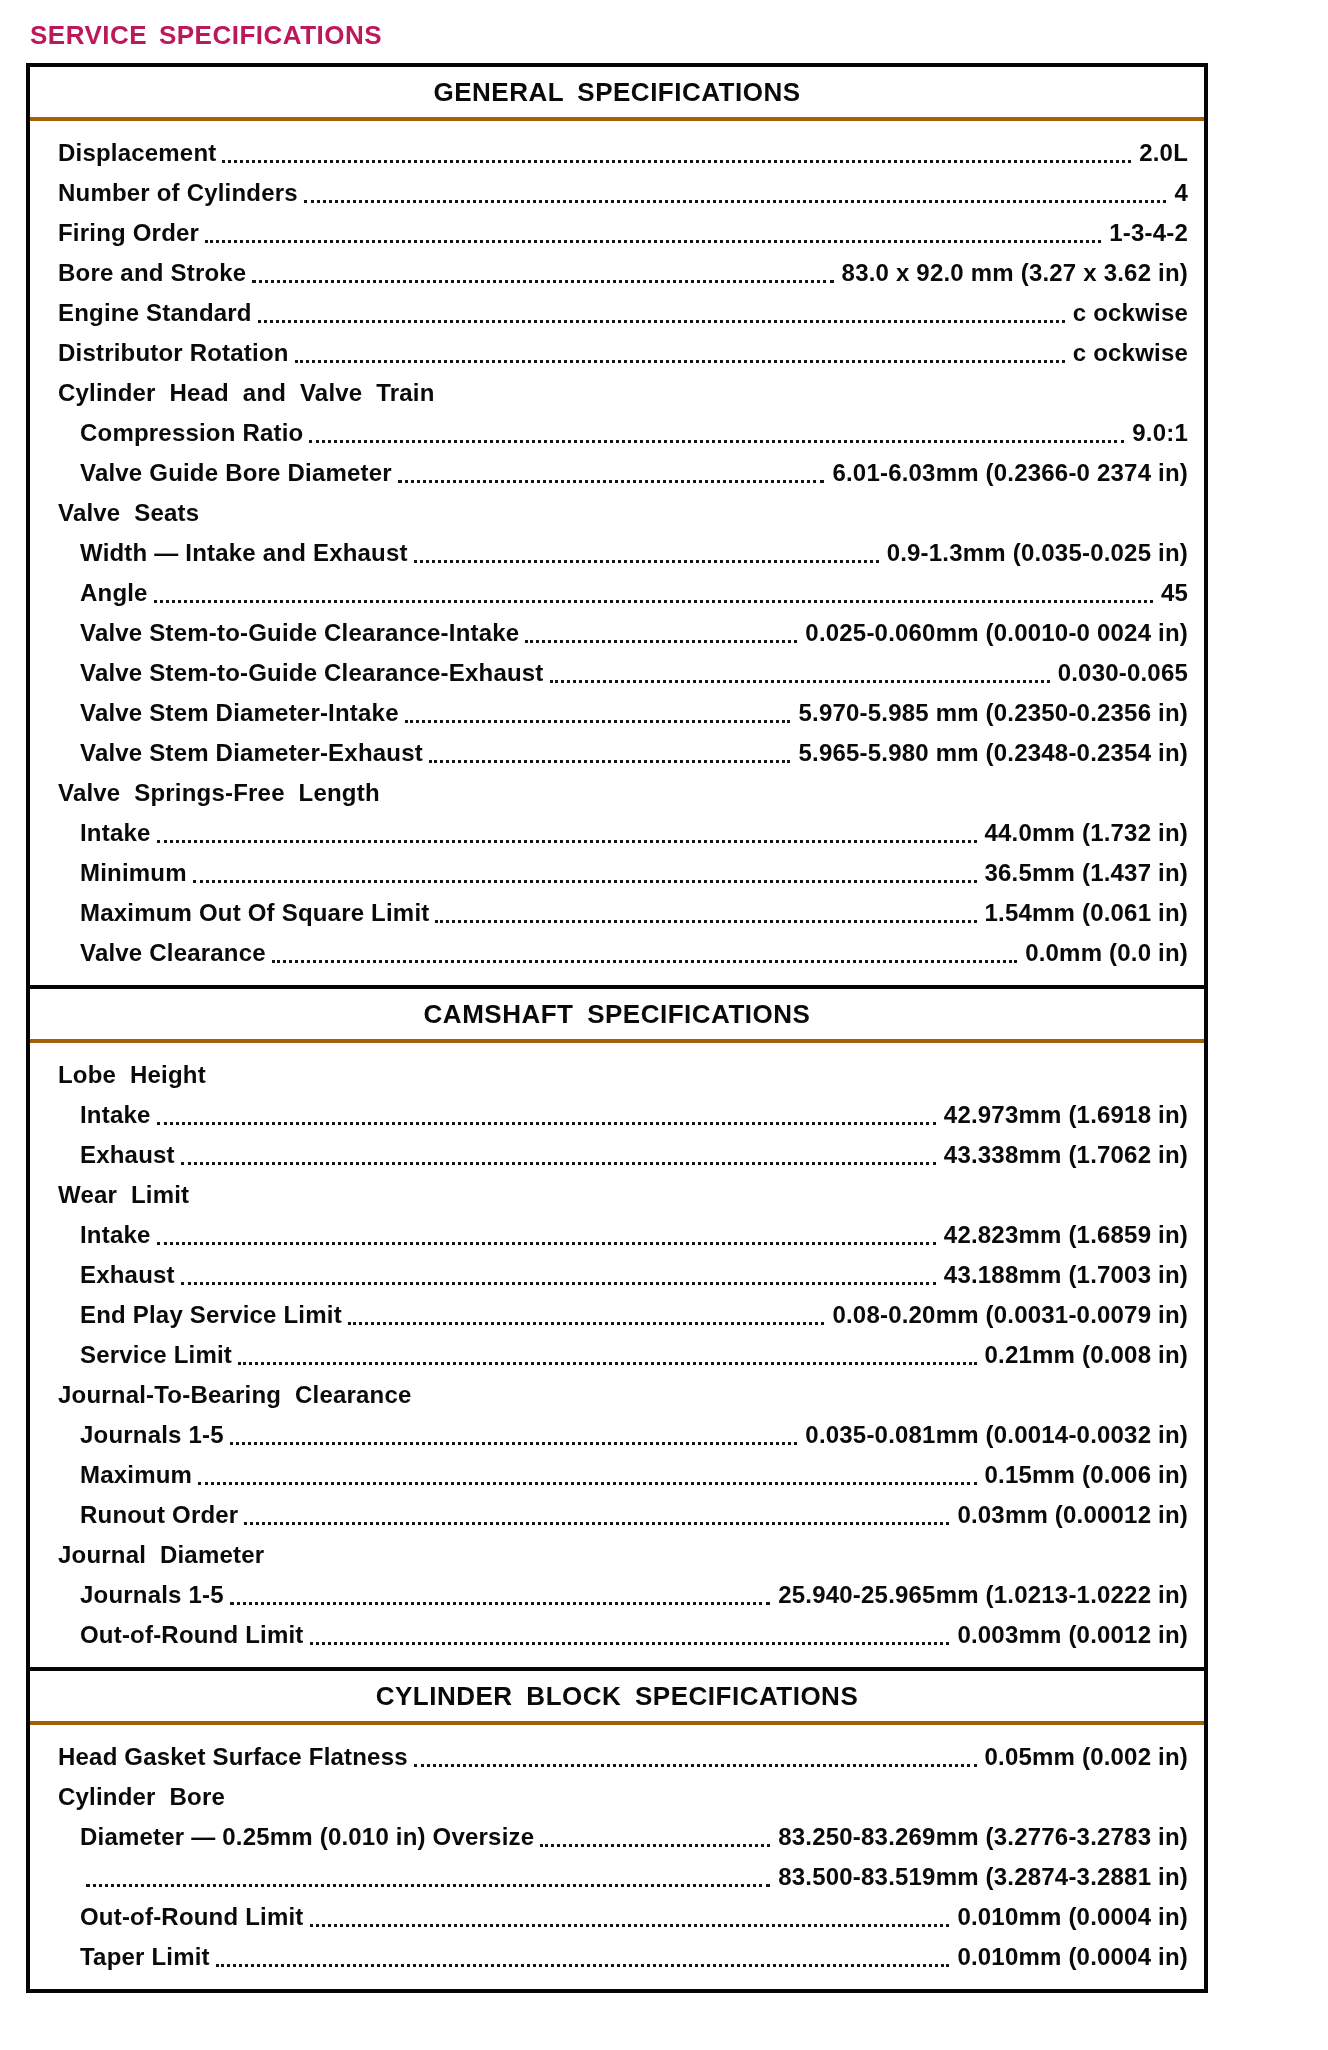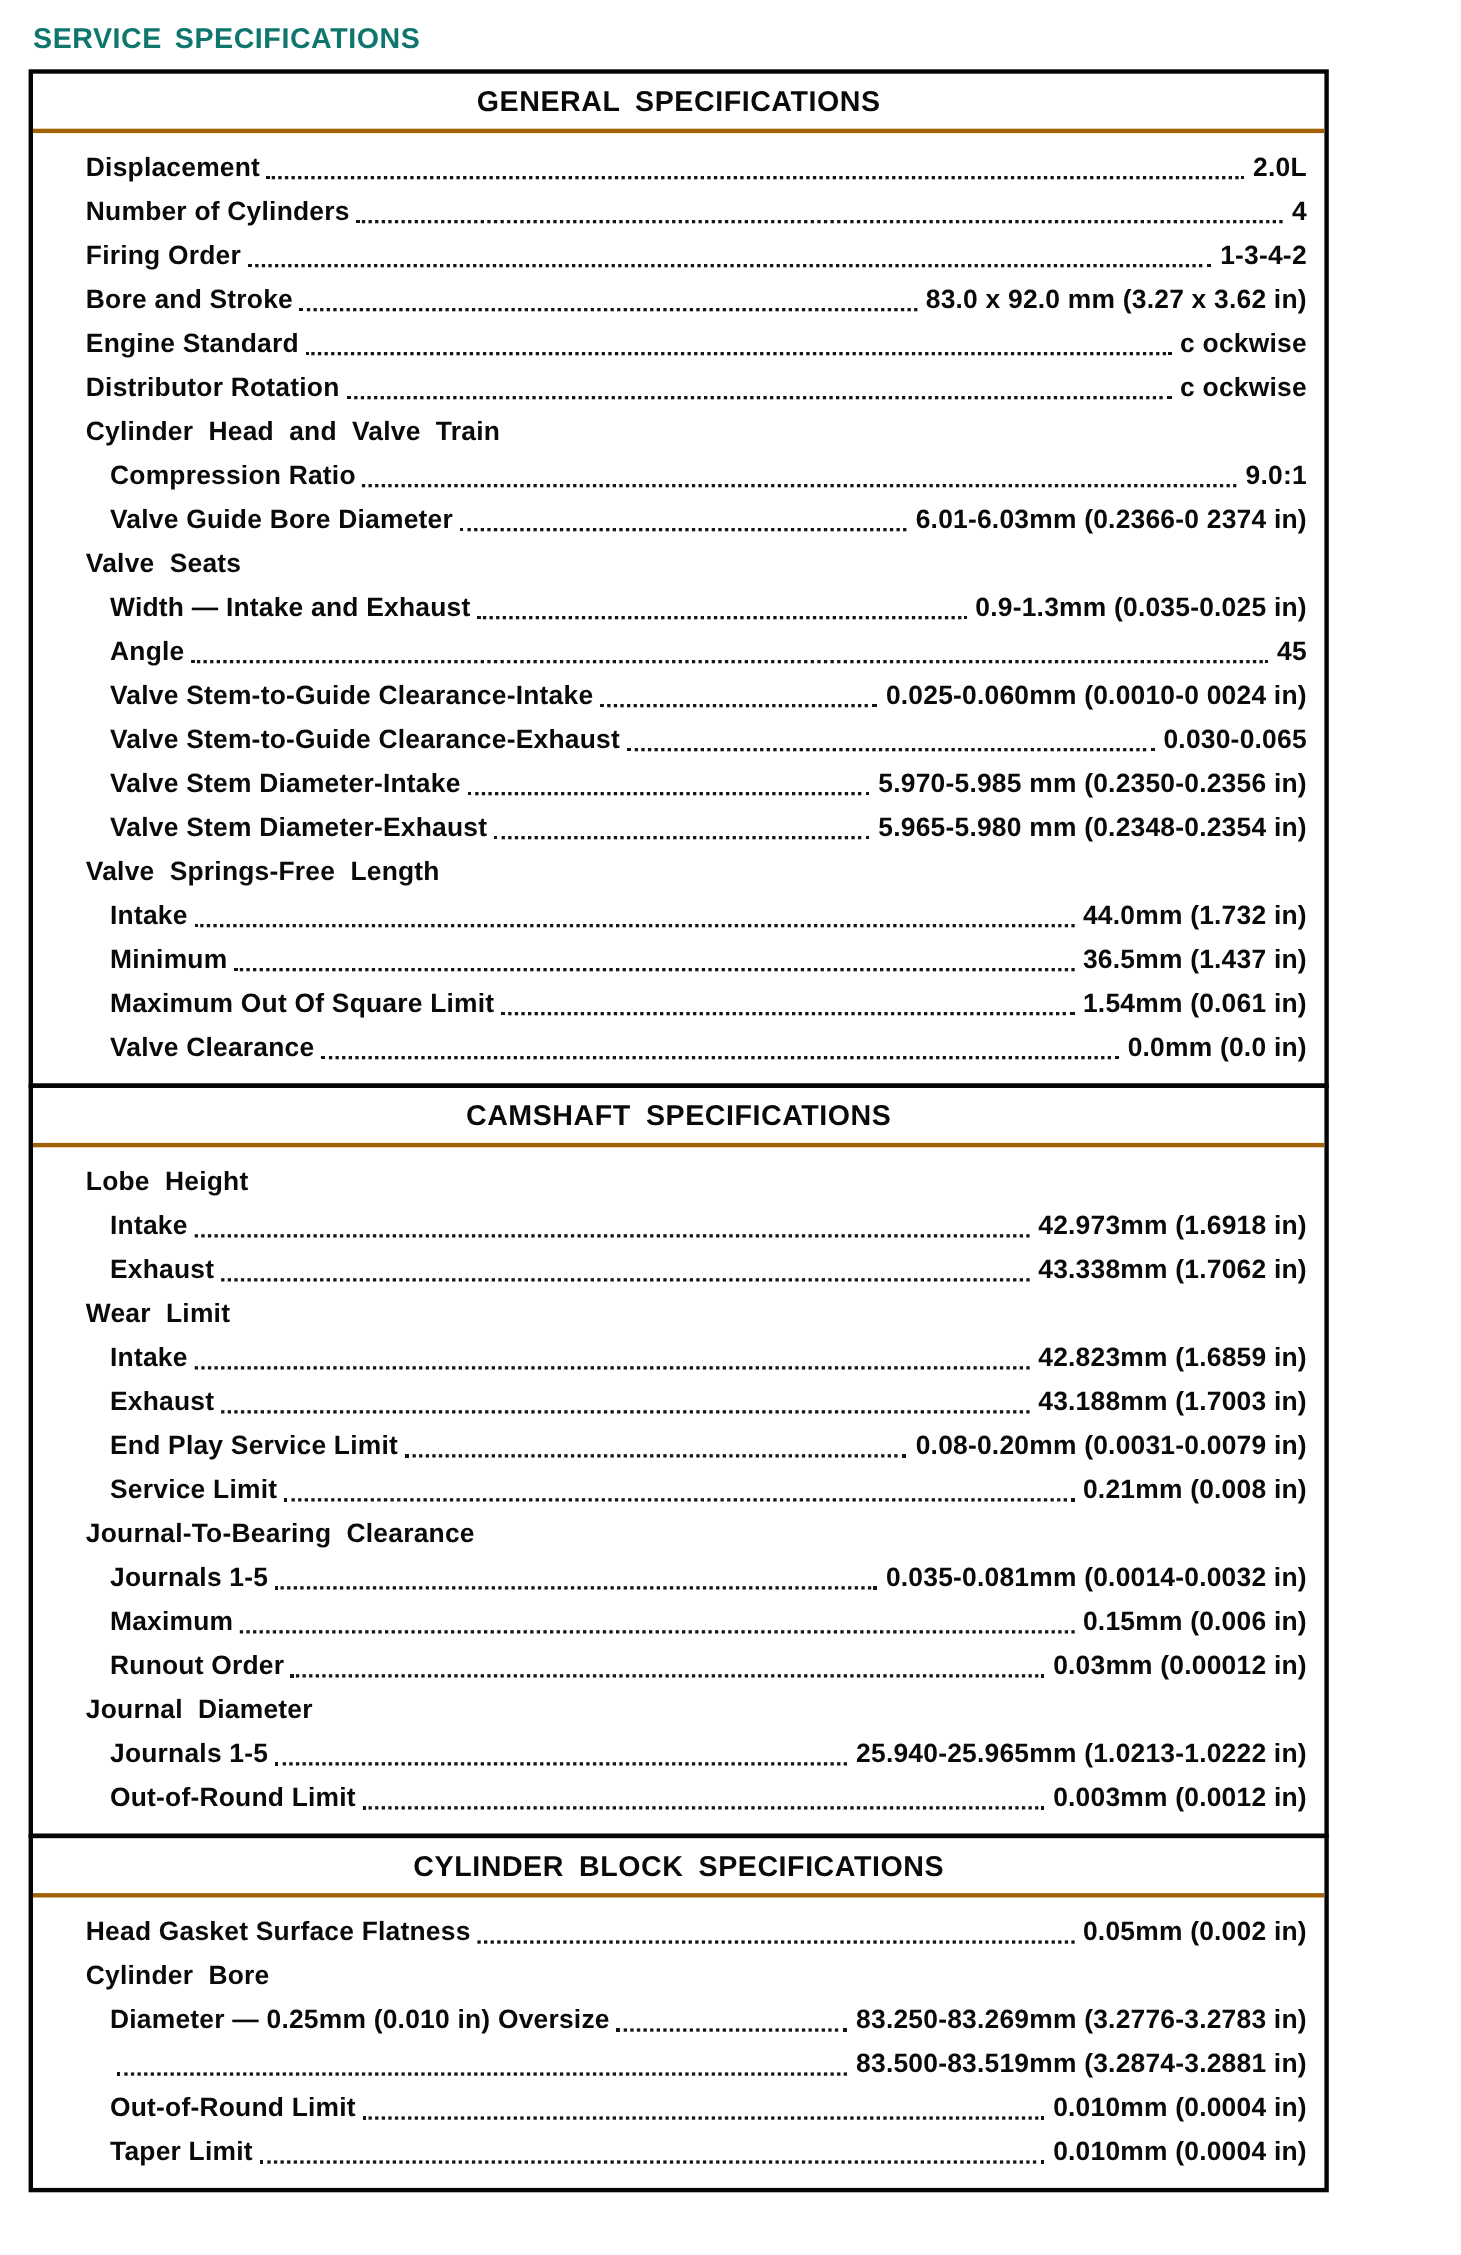--- a/index.html
+++ b/index.html
@@ -16,21 +16,21 @@
     padding: 14px 120px 0 26px;
     background: #ffffff;
     overflow: hidden;
   }
   .page-title {
     font-size: 26px;
     font-weight: 800;
     letter-spacing: 0.5px;
     word-spacing: 4px;
     margin: 6px 0 12px 4px;
-    color: #0f766e;
+    color: #be185d;
   }
   .spec-table {
     width: 100%;
   }
   .spec-section {
     border: 4px solid #050505;
     margin-top: -4px;
   }
   .spec-section:first-child {
     margin-top: 0;
@@ -39,21 +39,21 @@
     text-align: center;
     font-size: 26px;
     font-weight: 800;
     letter-spacing: 0.5px;
     word-spacing: 6px;
     padding: 10px 0 9px 0;
     border-bottom: 4px solid #a16207;
     color: #0a0a0a;
   }
   .section-body {
-    padding: 12px 16px 12px 48px;
+    padding: 12px 16px 12px 28px;
   }
   .spec-row {
     display: flex;
     align-items: baseline;
     font-size: 24px;
     font-weight: 600;
     line-height: 40px;
     white-space: nowrap;
   }
   .spec-row.indent-1 {

